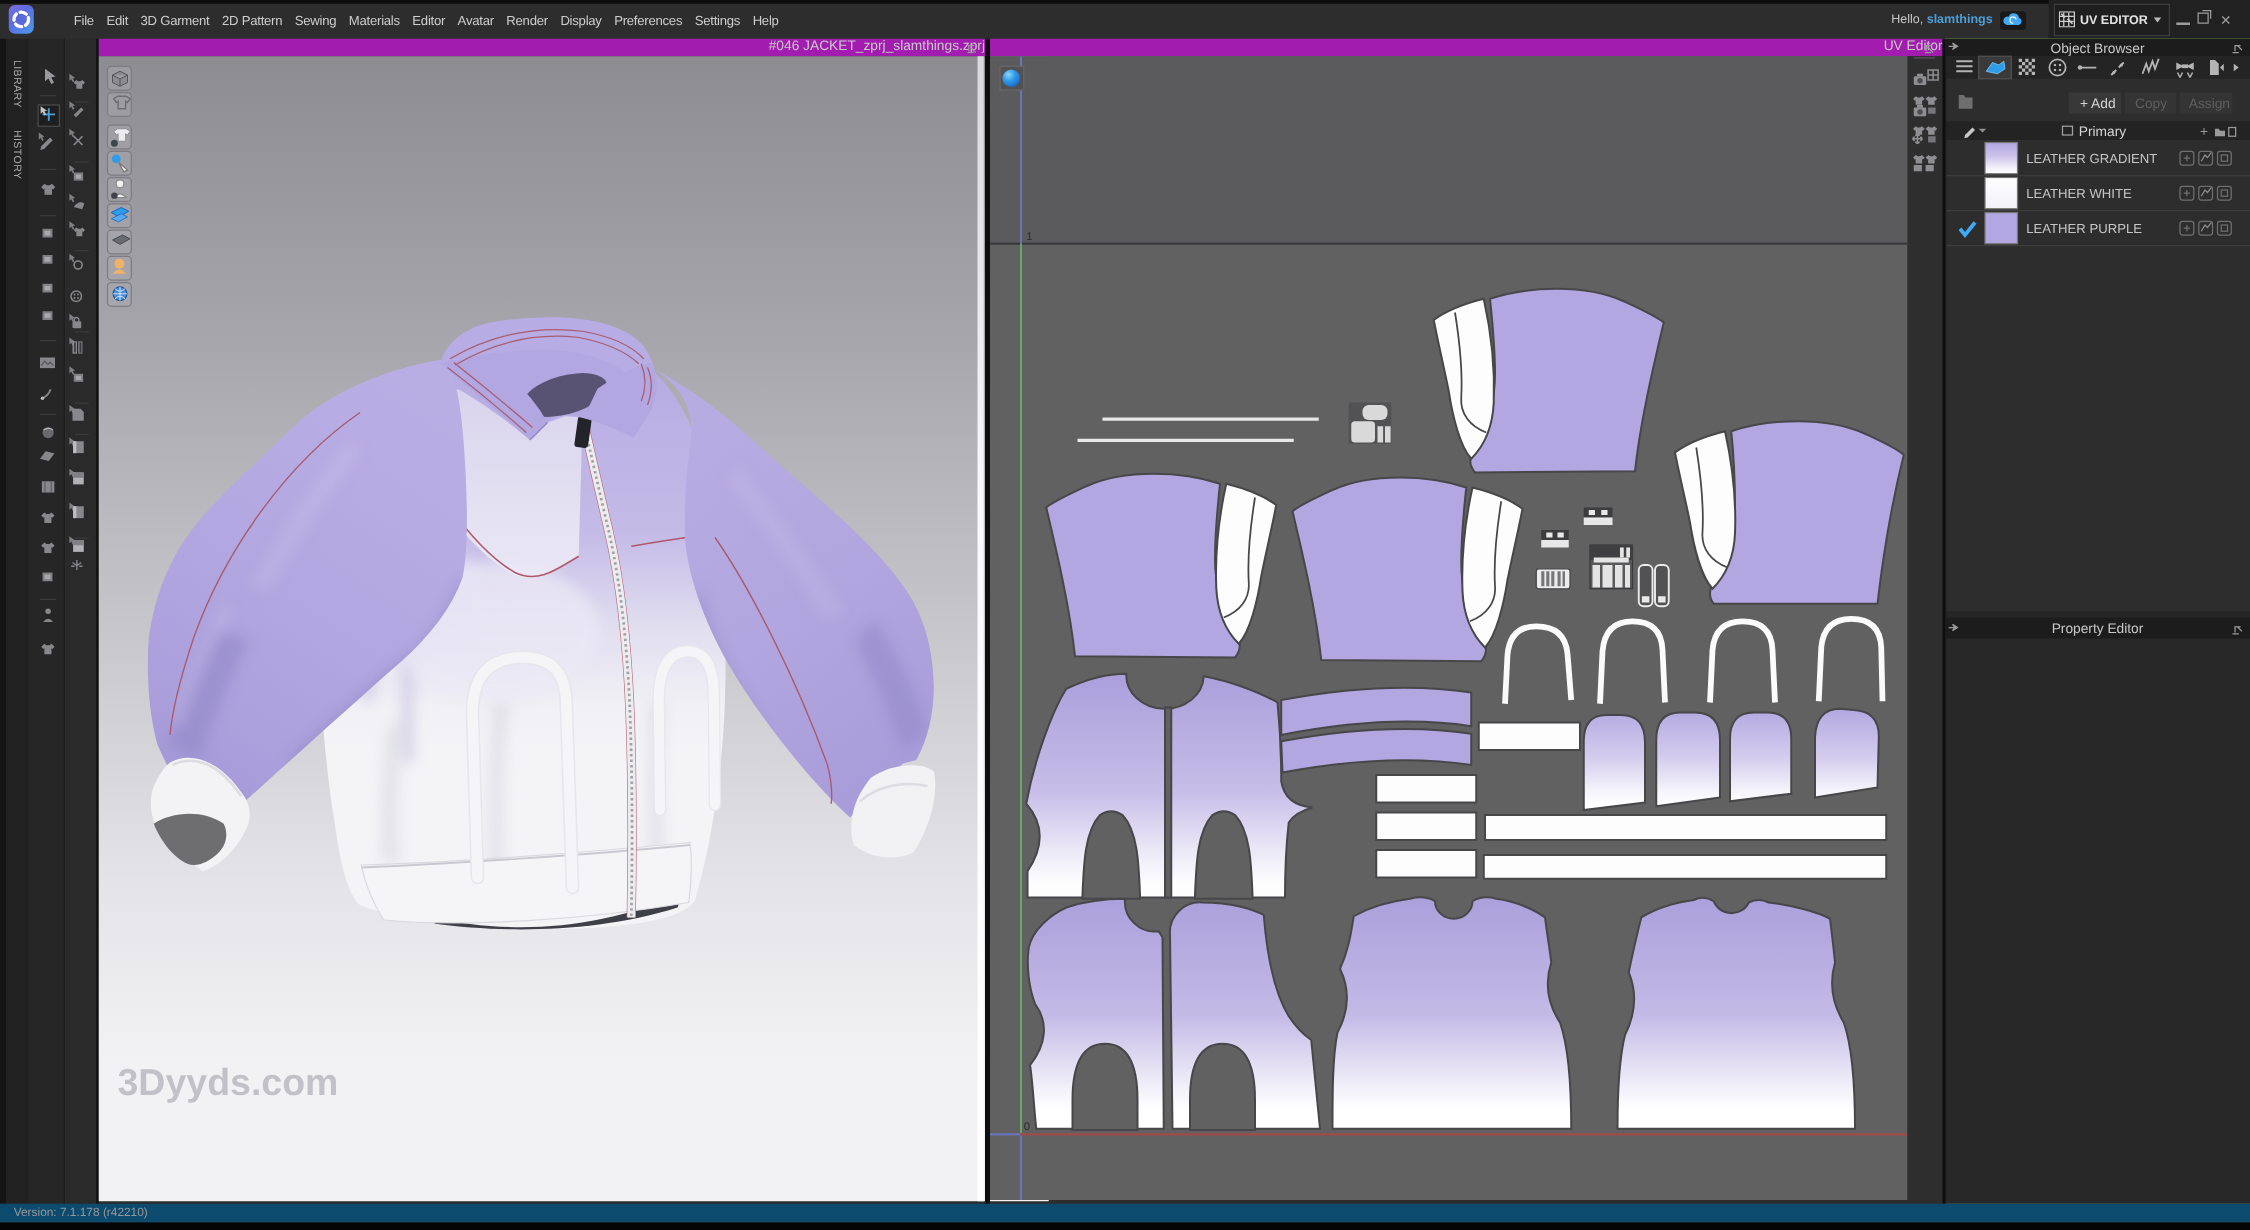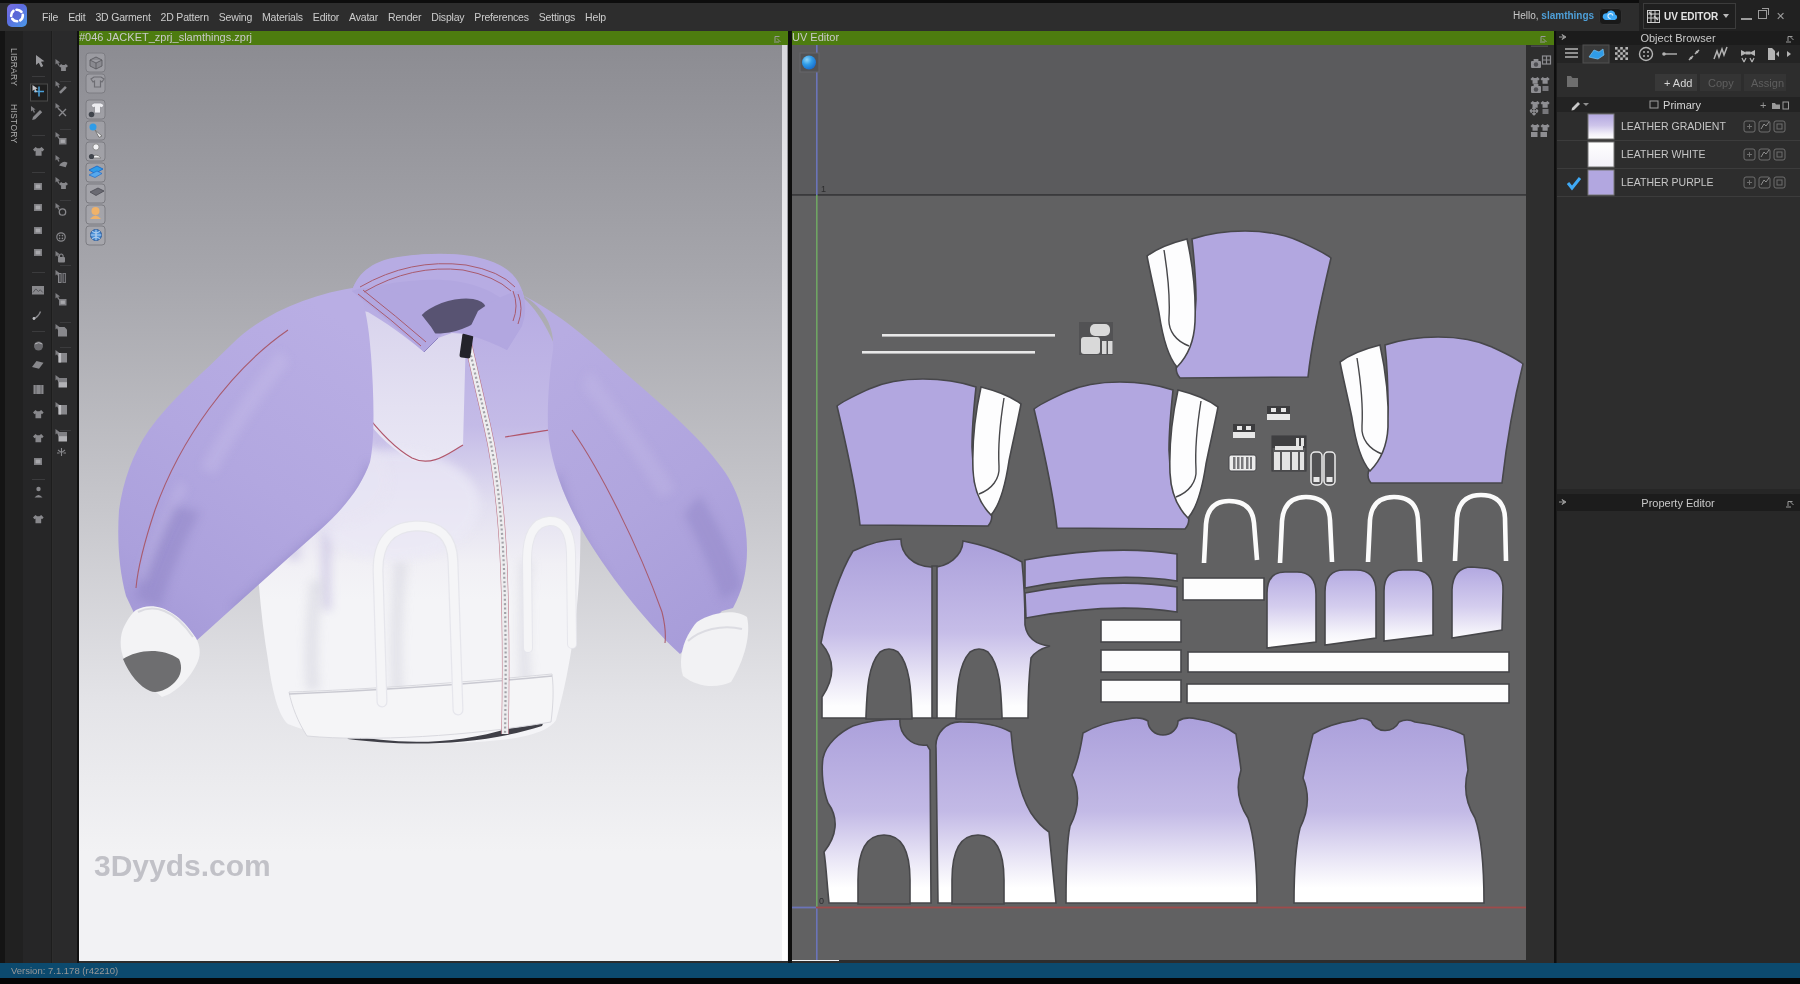--- a/index.html
+++ b/index.html
@@ -2,28 +2,28 @@
 <html><head>
 <meta charset="utf-8">
 <style>
   * { margin:0; padding:0; box-sizing:border-box; }
   html,body { width:1800px; height:984px; overflow:hidden; background:#2d2d2d;
     font-family:"Liberation Sans", sans-serif; }
   .abs { position:absolute; }
   #stage { position:relative; width:1800px; height:984px; }
   
   #menubar { left:0; top:0; width:1800px; height:31px; background:#2d2d2d; border-top:3px solid #0d0d0d; }
-  #menuitems { left:42px; top:11px; color:#cdcdcd; font-size:10.5px; letter-spacing:-0.2px; }
+  #menuitems { left:59px; top:11px; color:#cdcdcd; font-size:10.5px; letter-spacing:-0.2px; }
   #menuitems span { margin-right:10px; }
   #logo { left:7px; top:4px; width:20px; height:23px; border-radius:5px;
      background:linear-gradient(135deg,#7b6fe0 0%,#5d6ce0 40%,#4a9be8 100%); }
   #topright { left:1639px; top:0; width:161px; height:31px; background:#212121; }
   
-  .titlebar { top:31px; height:14px; background:#4d7c0f; color:#c9c9c9; font-size:11px;
-     text-align:left; line-height:13px; }
+  .titlebar { top:31px; height:14px; background:#a21caf; color:#c9c9c9; font-size:11px;
+     text-align:right; line-height:13px; }
   
   #leftedge { left:0; top:31px; width:5px; height:932px; background:#141414; }
   #leftdock { left:5px; top:31px; width:18px; height:932px; background:#212121; }
   .vtext { position:absolute; color:#aeaeae; font-size:8.5px; letter-spacing:0.3px;
      writing-mode:vertical-rl; left:4px; }
   #toolcol1 { left:23px; top:31px; width:29px; height:932px; background:#262627; border-right:1px solid #1d1d1d;}
   #toolcol2 { left:53px; top:31px; width:24px; height:932px; background:#2a2a2b; }
   #vpborder { left:77px; top:31px; width:2px; height:932px; background:#101010; }
   
   #vp3d { left:79px; top:45px; width:760px; height:916px;

